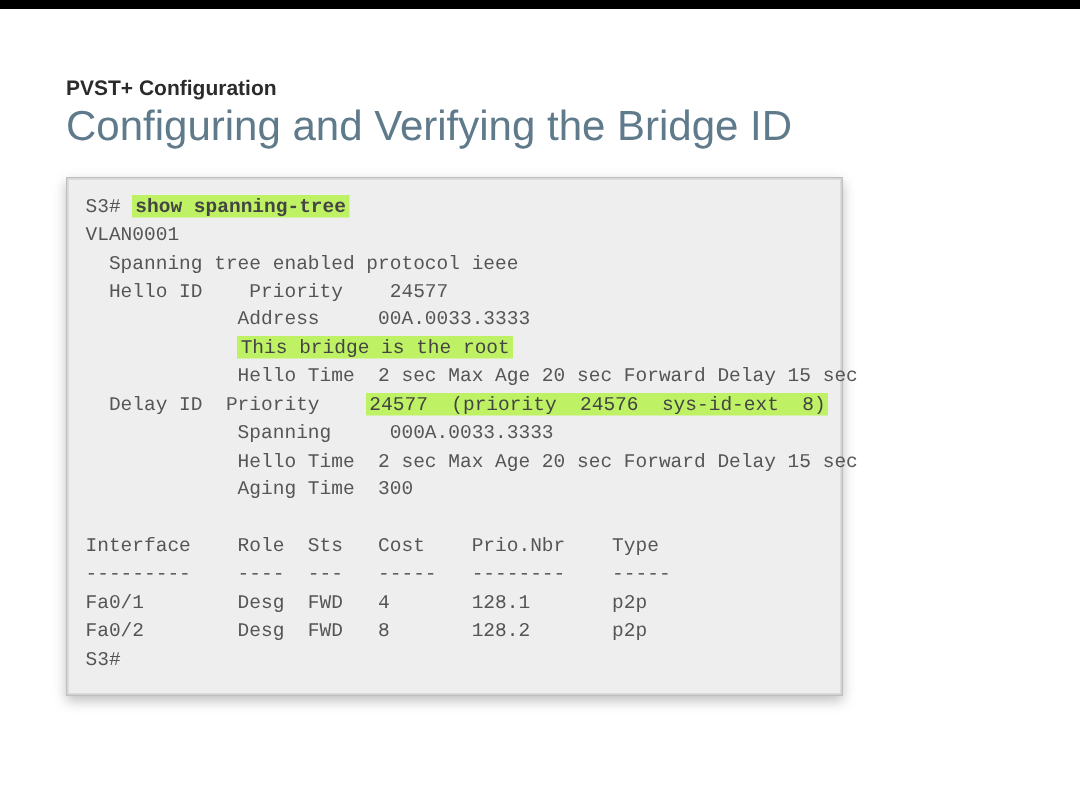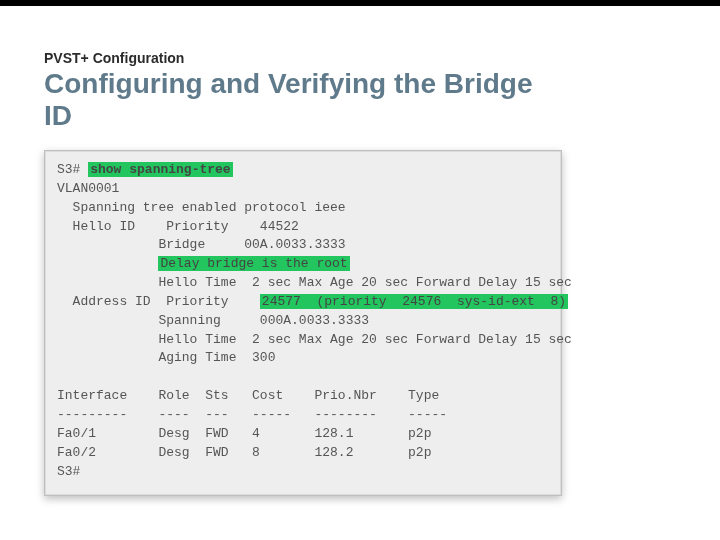--- a/index.html
+++ b/index.html
@@ -25,61 +25,61 @@
     background: #000;
   }
   .eyebrow {
     font-size: 14px;
     font-weight: bold;
     color: #2b2b2b;
     margin: 0 0 2px 0;
   }
   .title {
     font-size: 28px;
-    font-weight: bold;
+    font-weight: normal;
     color: #5f7a8b;
     margin: 0 0 18px 0;
   }
   .terminal {
     background: #eeeeee;
     border: 1px solid #bfbfbf;
     box-shadow: inset 0 0 0 1px #dcdcdc, 0 3px 8px rgba(0,0,0,0.25);
     padding: 10px 12px 14px 12px;
     font-family: "Courier New", Courier, monospace;
     font-size: 13px;
     line-height: 1.45;
     color: #555;
     white-space: pre;
   }
   .hl {
-    background: #22c55e;
+    background: #bef264;
     color: #444;
     padding: 0 2px;
   }
   .cmd {
     font-weight: bold;
   }
 </style>
 </head>
 <body>
 
 <div class="slide">
   <div class="topbar"></div>
 
   <p class="eyebrow">PVST+ Configuration</p>
   <h1 class="title">Configuring and Verifying the Bridge ID</h1>
 
   <div class="terminal"><span>S3#</span> <span class="hl cmd">show spanning-tree</span>
 <span>VLAN0001</span>
 <span>  Spanning tree enabled protocol ieee</span>
-<span>  Hello ID    Priority    </span><span>44522</span>
-<span>             Bridge     00A.0033.3333</span>
-<span>             </span><span class="hl">Delay bridge is the root</span>
+<span>  Hello ID    Priority    </span><span>24577</span>
+<span>             Address     00A.0033.3333</span>
+<span>             </span><span class="hl">This bridge is the root</span>
 <span>             Hello Time  2 sec Max Age 20 sec Forward Delay 15 sec</span>
-<span>  Address ID  Priority    </span><span class="hl">24577  (priority  24576  sys-id-ext  8)</span>
+<span>  Delay ID  Priority    </span><span class="hl">24577  (priority  24576  sys-id-ext  8)</span>
 <span>             Spanning     000A.0033.3333</span>
 <span>             Hello Time  2 sec Max Age 20 sec Forward Delay 15 sec</span>
 <span>             Aging Time  300</span>
 
 <span>Interface    Role  Sts   Cost    Prio.Nbr    Type</span>
 <span>---------    ----  ---   -----   --------    -----</span>
 <span>Fa0/1        Desg  FWD   4       128.1       p2p</span>
 <span>Fa0/2        Desg  FWD   8       128.2       p2p</span>
 <span>S3#</span></div>
 </div>

